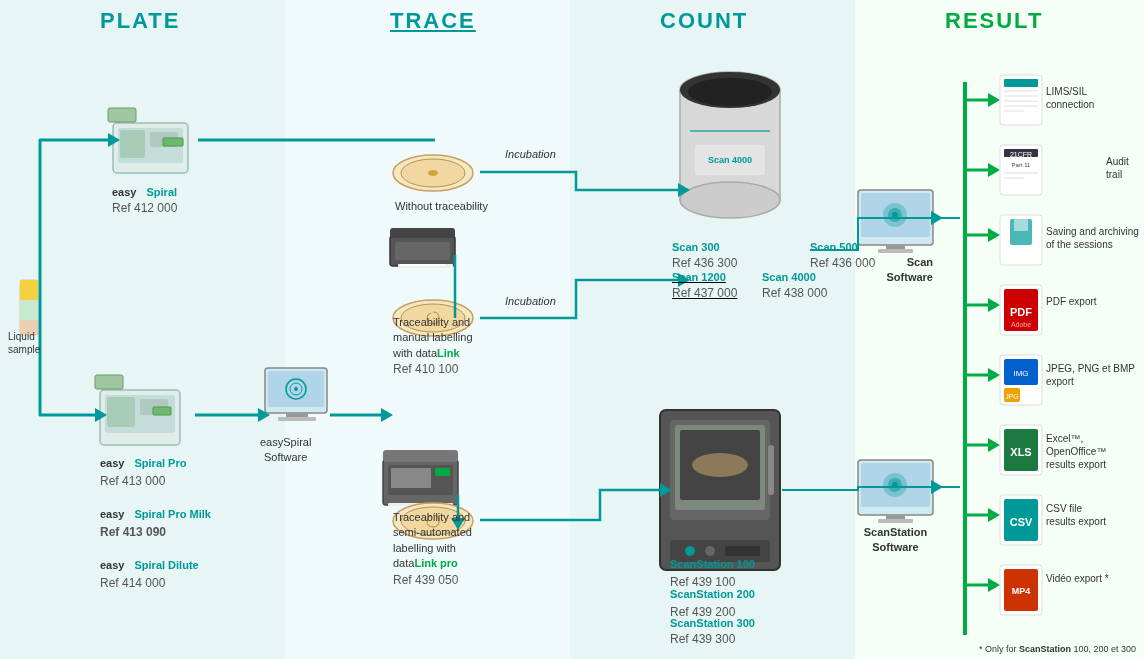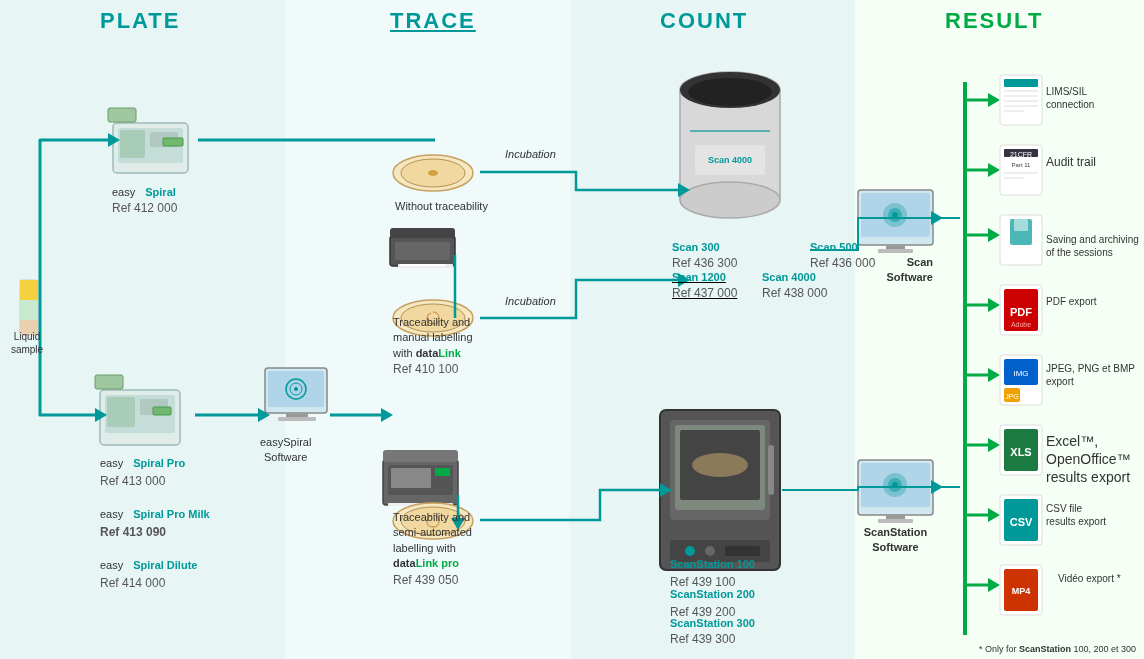--- a/index.html
+++ b/index.html
@@ -63,23 +63,23 @@
     .arrows-layer {
       position: absolute;
       top: 0; left: 0;
       width: 1144px;
       height: 659px;
       z-index: 3;
       pointer-events: none;
     }
 
     
-    .name-easy { color: #333; font-weight: normal; }
+    .name-easy { color: #333; font-weight: bold; }
     .name-spiral { color: #009999; font-weight: bold; margin-left: 10px; }
-    .name-data { color: #333; font-weight: bold; }
+    .name-data { color: #333; font-weight: normal; }
     .name-link { color: #00aa44; font-weight: bold; margin-top: 48px; }
     .name-scan { color: #009999; font-weight: bold; }
     .name-ref { color: #555; font-size: 12px; display: block; }
 
   </style>
 </head>
 <body>
 
 <div class="bg-plate"></div>
 <div class="bg-trace"></div>
@@ -330,21 +330,21 @@
   <text x="1021" y="526" text-anchor="middle" font-size="11" font-weight="bold" fill="#fff">CSV</text>
 
   <rect x="1000" y="565" width="42" height="50" rx="3" fill="#fff" stroke="#ddd" stroke-width="1"></rect>
   <rect x="1004" y="569" width="34" height="42" rx="2" fill="#cc3300"></rect>
   <text x="1021" y="594" text-anchor="middle" font-size="9" font-weight="bold" fill="#fff">MP4</text>
 
 </svg>
 
 <div style="position:absolute;top:0;left:0;width:1144px;height:659px;z-index:8;pointer-events:none;">
 
-  <div style="position:absolute;left:8px;top:330px;text-align:center;width:38px;font-size:10px;line-height:1.3;color:#333;">
+  <div style="position:absolute;left:8px;top:330px;width:38px;font-size:10px;line-height:1.3;color:#333;">
     <span>Liquid<br>sample</span>
   </div>
 
   <div style="position:absolute;left:112px;top:185px;font-size:11px;line-height:1.4;">
     <span class="name-easy">easy</span><span class="name-spiral">Spiral</span><br>
     <span class="name-ref">Ref 412 000</span>
   </div>
 
   <div style="position:absolute;left:395px;top:200px;font-size:11px;color:#333;">Without traceability</div>
 
@@ -415,39 +415,39 @@
     <span class="name-ref">Ref 439 300</span>
   </div>
 
   <div style="position:absolute;left:858px;top:525px;font-size:11px;font-weight:bold;text-align:center;width:75px;line-height:1.4;color:#333;">
     <strong>ScanStation</strong><br>Software
   </div>
 
   <div style="position:absolute;left:1046px;top:85px;font-size:10px;line-height:1.3;color:#333;">
     LIMS/SIL<br>connection
   </div>
-  <div style="position:absolute;left:1046px;top:155px;font-size:12px;line-height:1.3;color:#333;">
+  <div style="position:absolute;left:1106px;top:155px;font-size:10px;line-height:1.3;color:#333;">
     Audit trail
   </div>
-  <div style="position:absolute;left:1046px;top:225px;font-size:10px;line-height:1.3;color:#333;margin-top:8px;">
+  <div style="position:absolute;left:1046px;top:225px;font-size:10px;line-height:1.3;color:#333;">
     Saving and archiving<br>of the sessions
   </div>
   <div style="position:absolute;left:1046px;top:295px;font-size:10px;line-height:1.3;color:#333;">
     PDF export
   </div>
   <div style="position:absolute;left:1046px;top:362px;font-size:10px;line-height:1.3;color:#333;">
     JPEG, PNG et BMP<br>export
   </div>
-  <div style="position:absolute;left:1046px;top:432px;font-size:14px;line-height:1.3;color:#333;">
+  <div style="position:absolute;left:1046px;top:432px;font-size:10px;line-height:1.3;color:#333;">
     Excel™, OpenOffice™<br>results export
   </div>
   <div style="position:absolute;left:1046px;top:502px;font-size:10px;line-height:1.3;color:#333;">
     CSV file<br>results export
   </div>
-  <div style="position:absolute;left:1046px;top:572px;font-size:10px;line-height:1.3;color:#333;margin-left:12px;">
+  <div style="position:absolute;left:1046px;top:572px;font-size:10px;line-height:1.3;color:#333;">
     Vidéo export *
   </div>
 
   <div style="position:absolute;bottom:5px;right:8px;font-size:9px;color:#333;">
     * Only for <strong>ScanStation</strong> 100, 200 et 300
   </div>
 
 </div>
 
 </body></html>

